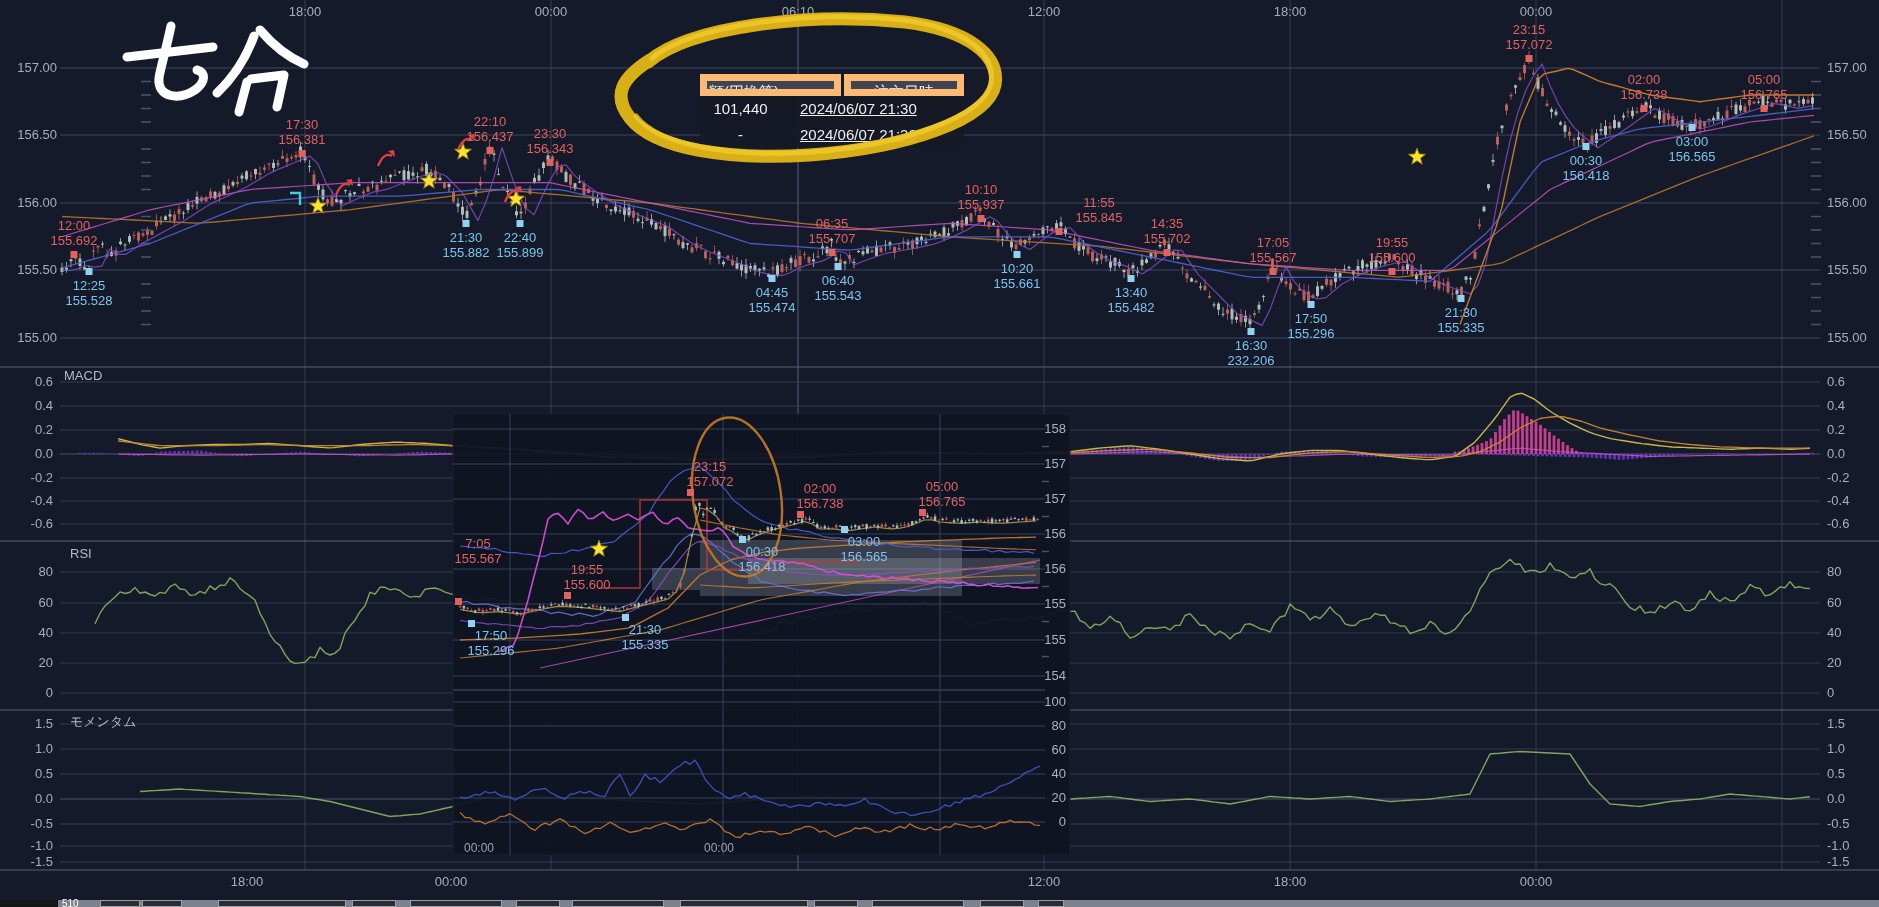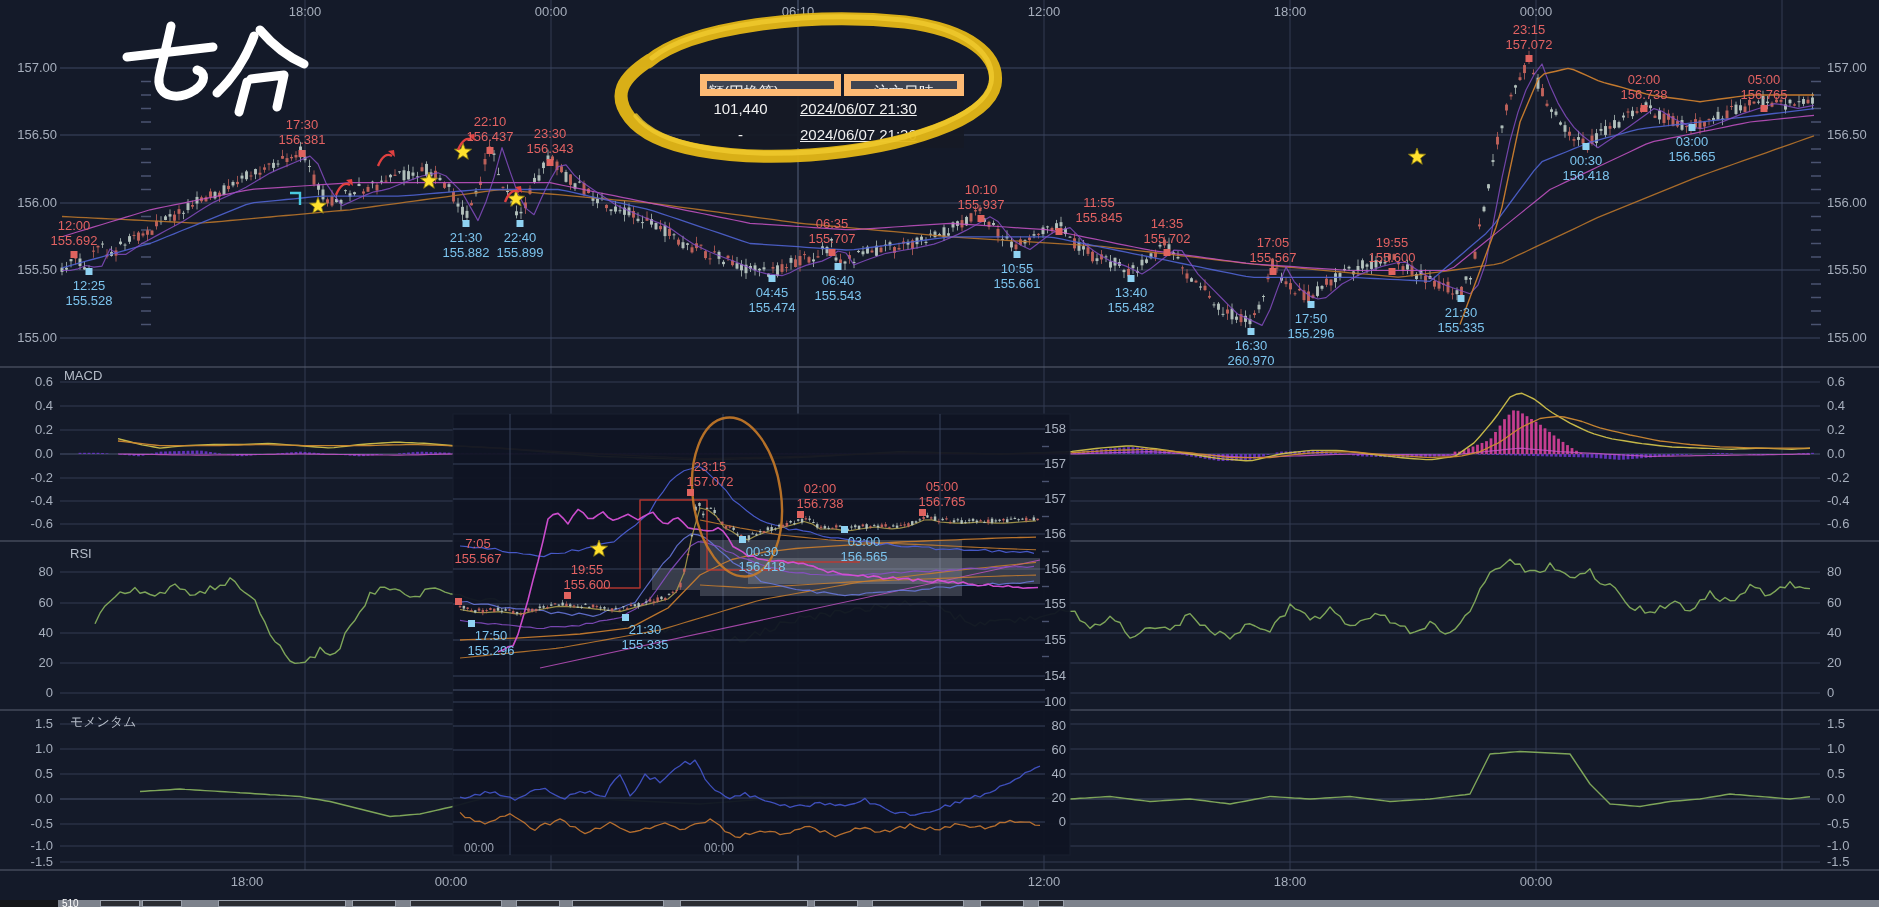--- a/index.html
+++ b/index.html
@@ -1821,30 +1821,30 @@
       </div>
       <div class="ann cyan" style="left: 772px; top: 285px;">
         <div>04:45</div>
         <div>155.474</div>
       </div>
       <div class="ann cyan" style="left: 838px; top: 273px;">
         <div>06:40</div>
         <div>155.543</div>
       </div>
       <div class="ann cyan" style="left: 1017px; top: 261px;">
-        <div>10:55</div>
+        <div>10:20</div>
         <div>155.661</div>
       </div>
       <div class="ann cyan" style="left: 1131px; top: 285px;">
         <div>13:40</div>
         <div>155.482</div>
       </div>
       <div class="ann cyan" style="left: 1251px; top: 338px;">
         <div>16:30</div>
-        <div>260.970</div>
+        <div>232.206</div>
       </div>
       <div class="ann cyan" style="left: 1311px; top: 311px;">
         <div>17:50</div>
         <div>155.296</div>
       </div>
       <div class="ann cyan" style="left: 1461px; top: 305px;">
         <div>21:30</div>
         <div>155.335</div>
       </div>
       <div class="ann cyan" style="left: 1586px; top: 153px;">

